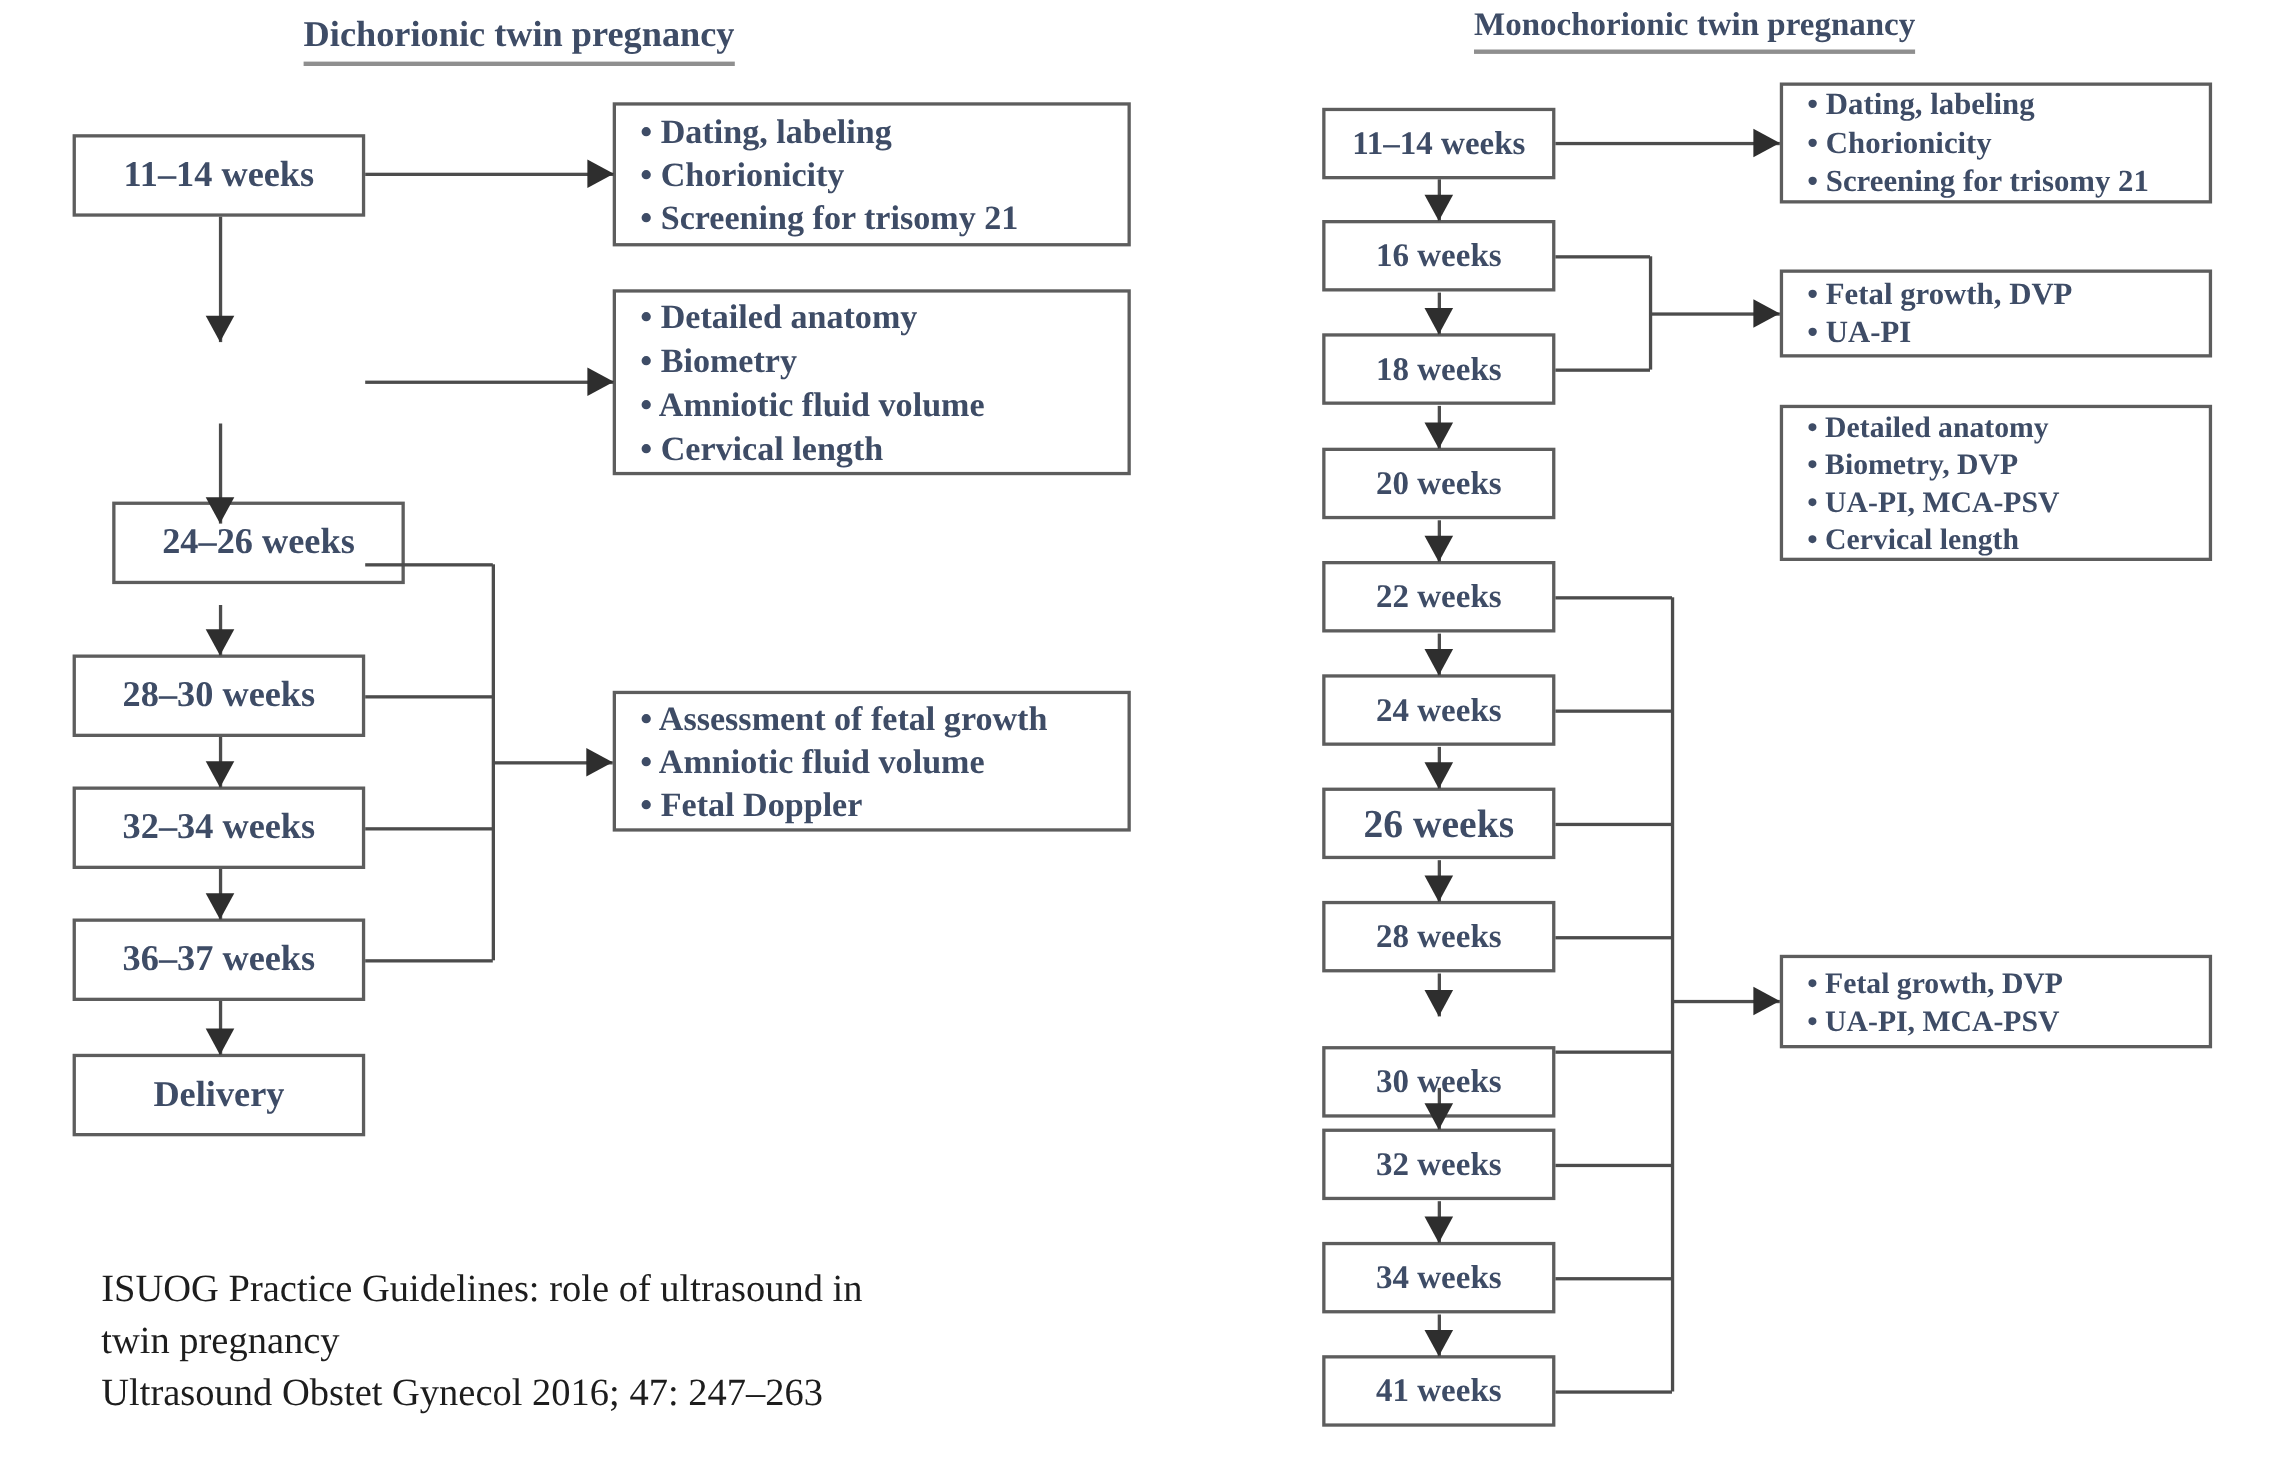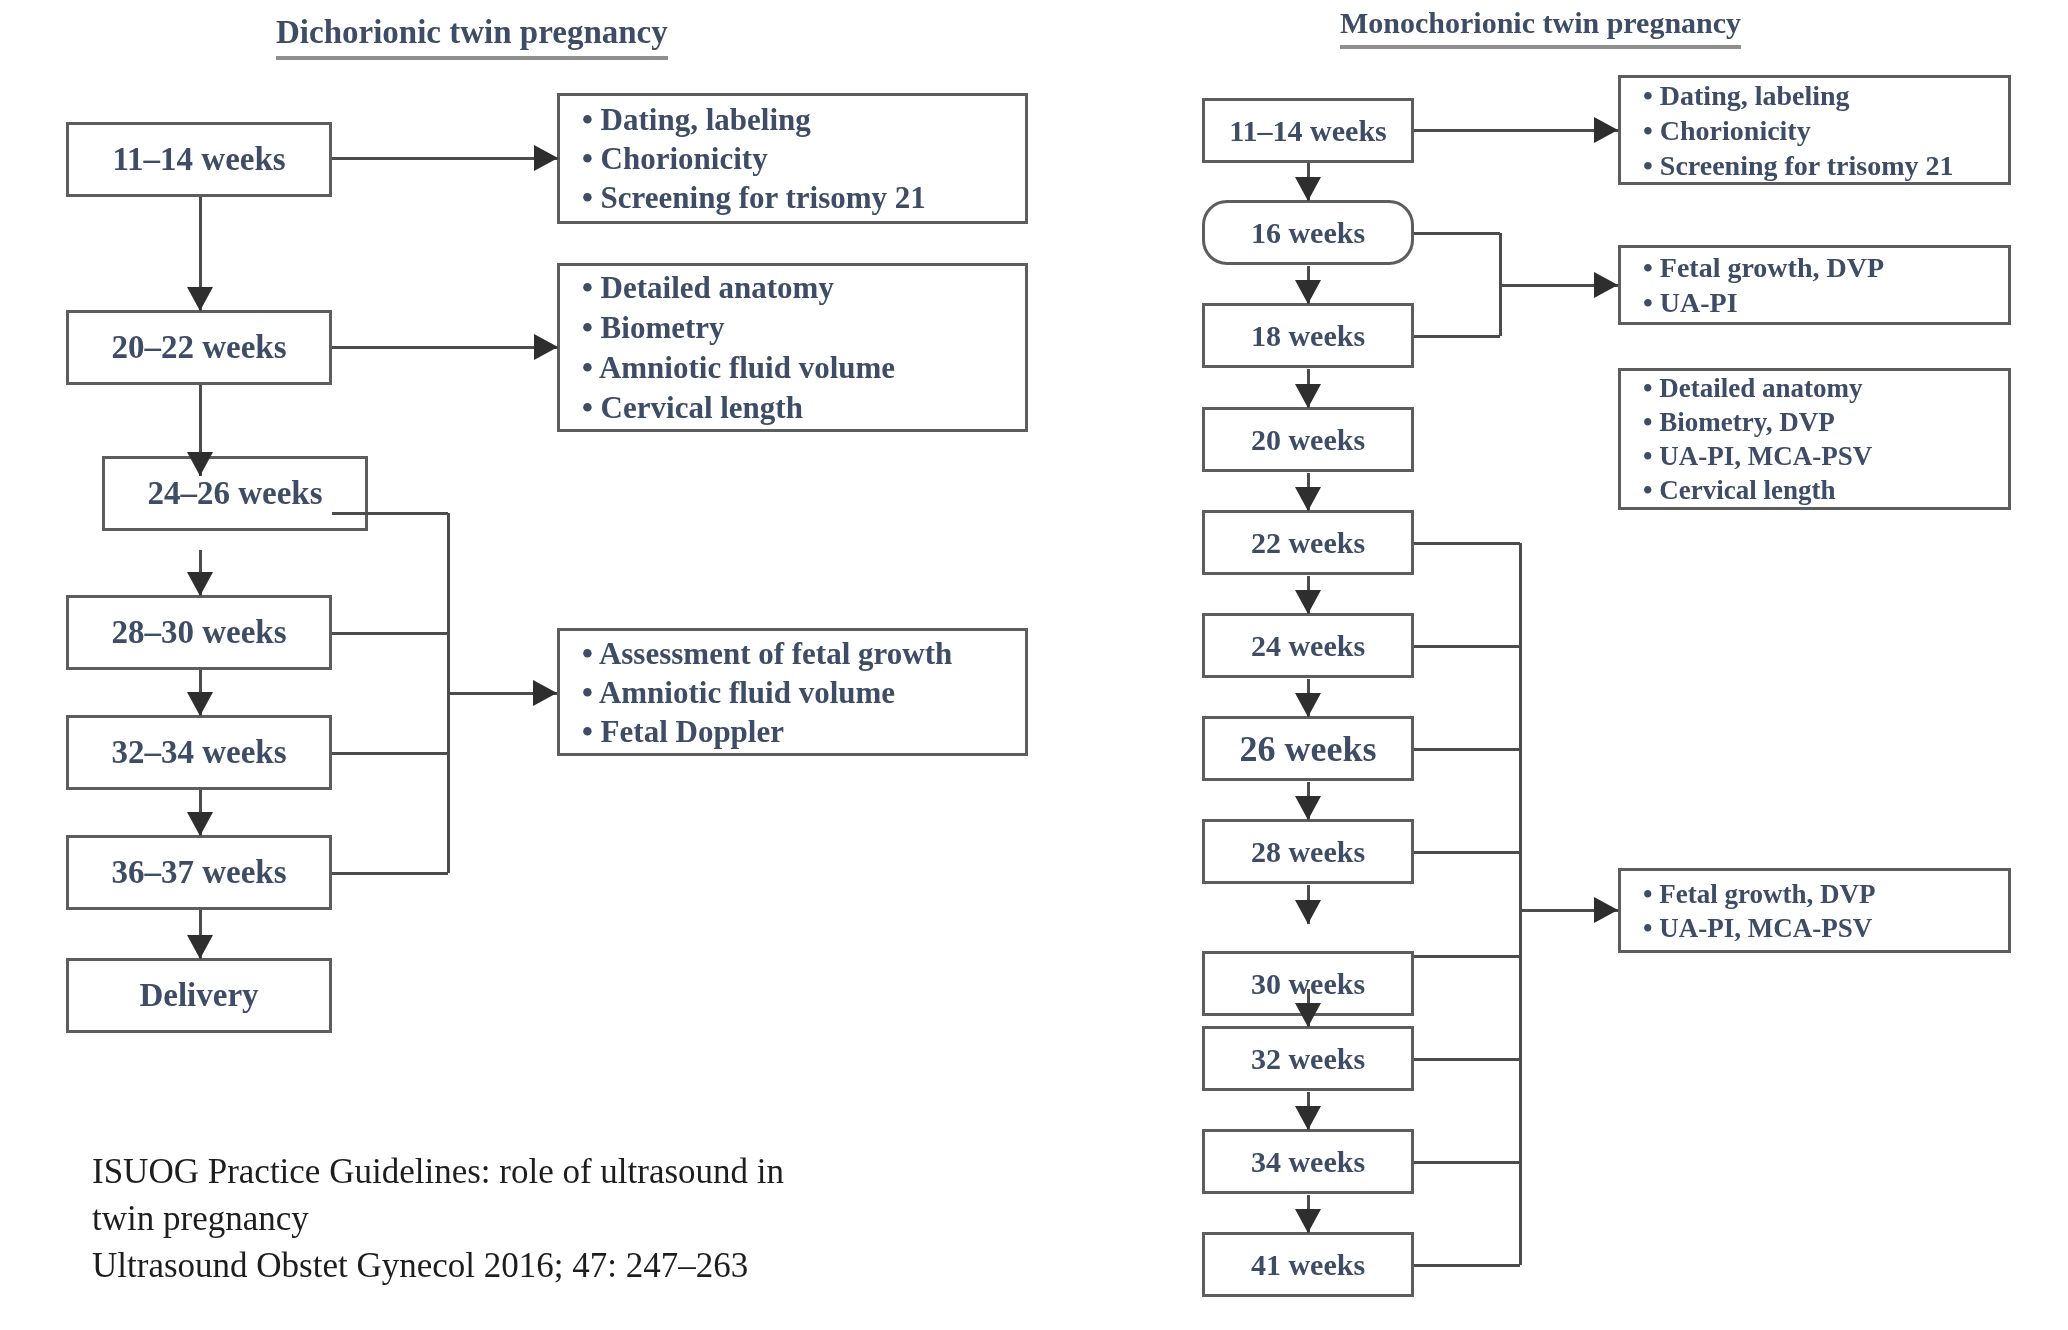--- a/index.html
+++ b/index.html
@@ -55,21 +55,20 @@
   </div>
   <div class="col-title t-right">
     <span class="underlined">Monochorionic twin pregnancy</span>
   </div>
   <div class="citation">
     <div class="cit-line">ISUOG Practice Guidelines: role of ultrasound in</div>
     <div class="cit-line">twin pregnancy</div>
     <div class="cit-line">Ultrasound Obstet Gynecol 2016; 47: 247–263</div>
   </div>
 <div class="wbox" style="left: 66px; top: 122px; width: 266px; height: 75px; font-size: 33px;">11–14 weeks</div>
-    <div class="wbox" style="left: 66px; top: 310px; width: 266px; height: 75px; font-size: 33px;">20–22 weeks</div>
     <div class="wbox" style="left: 66px; top: 456px; width: 266px; height: 75px; font-size: 33px; margin-left: 36px;">24–26 weeks</div>
     <div class="wbox" style="left: 66px; top: 595px; width: 266px; height: 75px; font-size: 33px;">28–30 weeks</div>
     <div class="wbox" style="left: 66px; top: 715px; width: 266px; height: 75px; font-size: 33px;">32–34 weeks</div>
     <div class="wbox" style="left: 66px; top: 835px; width: 266px; height: 75px; font-size: 33px;">36–37 weeks</div>
     <div class="wbox" style="left: 66px; top: 958px; width: 266px; height: 75px; font-size: 33px;">Delivery</div>
     <div class="ibox" style="left: 557px; top: 93px; width: 471px; height: 131px; font-size: 31px; line-height: 39px;">
       <div class="iline">Dating, labeling</div>
       <div class="iline">Chorionicity</div>
       <div class="iline">Screening for trisomy 21</div>
     </div>
@@ -78,21 +77,21 @@
       <div class="iline">Biometry</div>
       <div class="iline">Amniotic fluid volume</div>
       <div class="iline">Cervical length</div>
     </div>
     <div class="ibox" style="left: 557px; top: 628px; width: 471px; height: 128px; font-size: 31px; line-height: 39px;">
       <div class="iline">Assessment of fetal growth</div>
       <div class="iline">Amniotic fluid volume</div>
       <div class="iline">Fetal Doppler</div>
     </div>
     <div class="wbox" style="left: 1202px; top: 98px; width: 212px; height: 65px; font-size: 30px;">11–14 weeks</div>
-    <div class="wbox" style="left: 1202px; top: 200px; width: 212px; height: 65px; font-size: 30px; border-radius: 25px;">16 weeks</div>
+    <div class="wbox" style="left: 1202px; top: 200px; width: 212px; height: 65px; font-size: 30px;">16 weeks</div>
     <div class="wbox" style="left: 1202px; top: 303px; width: 212px; height: 65px; font-size: 30px;">18 weeks</div>
     <div class="wbox" style="left: 1202px; top: 407px; width: 212px; height: 65px; font-size: 30px;">20 weeks</div>
     <div class="wbox" style="left: 1202px; top: 510px; width: 212px; height: 65px; font-size: 30px;">22 weeks</div>
     <div class="wbox" style="left: 1202px; top: 613px; width: 212px; height: 65px; font-size: 30px;">24 weeks</div>
     <div class="wbox" style="left: 1202px; top: 716px; width: 212px; height: 65px; font-size: 36px; text-align: right;">26 weeks</div>
     <div class="wbox" style="left: 1202px; top: 819px; width: 212px; height: 65px; font-size: 30px;">28 weeks</div>
     <div class="wbox" style="left: 1202px; top: 923px; width: 212px; height: 65px; font-size: 30px; margin-top: 28px;">30 weeks</div>
     <div class="wbox" style="left: 1202px; top: 1026px; width: 212px; height: 65px; font-size: 30px;">32 weeks</div>
     <div class="wbox" style="left: 1202px; top: 1129px; width: 212px; height: 65px; font-size: 30px;">34 weeks</div>
     <div class="wbox" style="left: 1202px; top: 1232px; width: 212px; height: 65px; font-size: 30px;">41 weeks</div>

